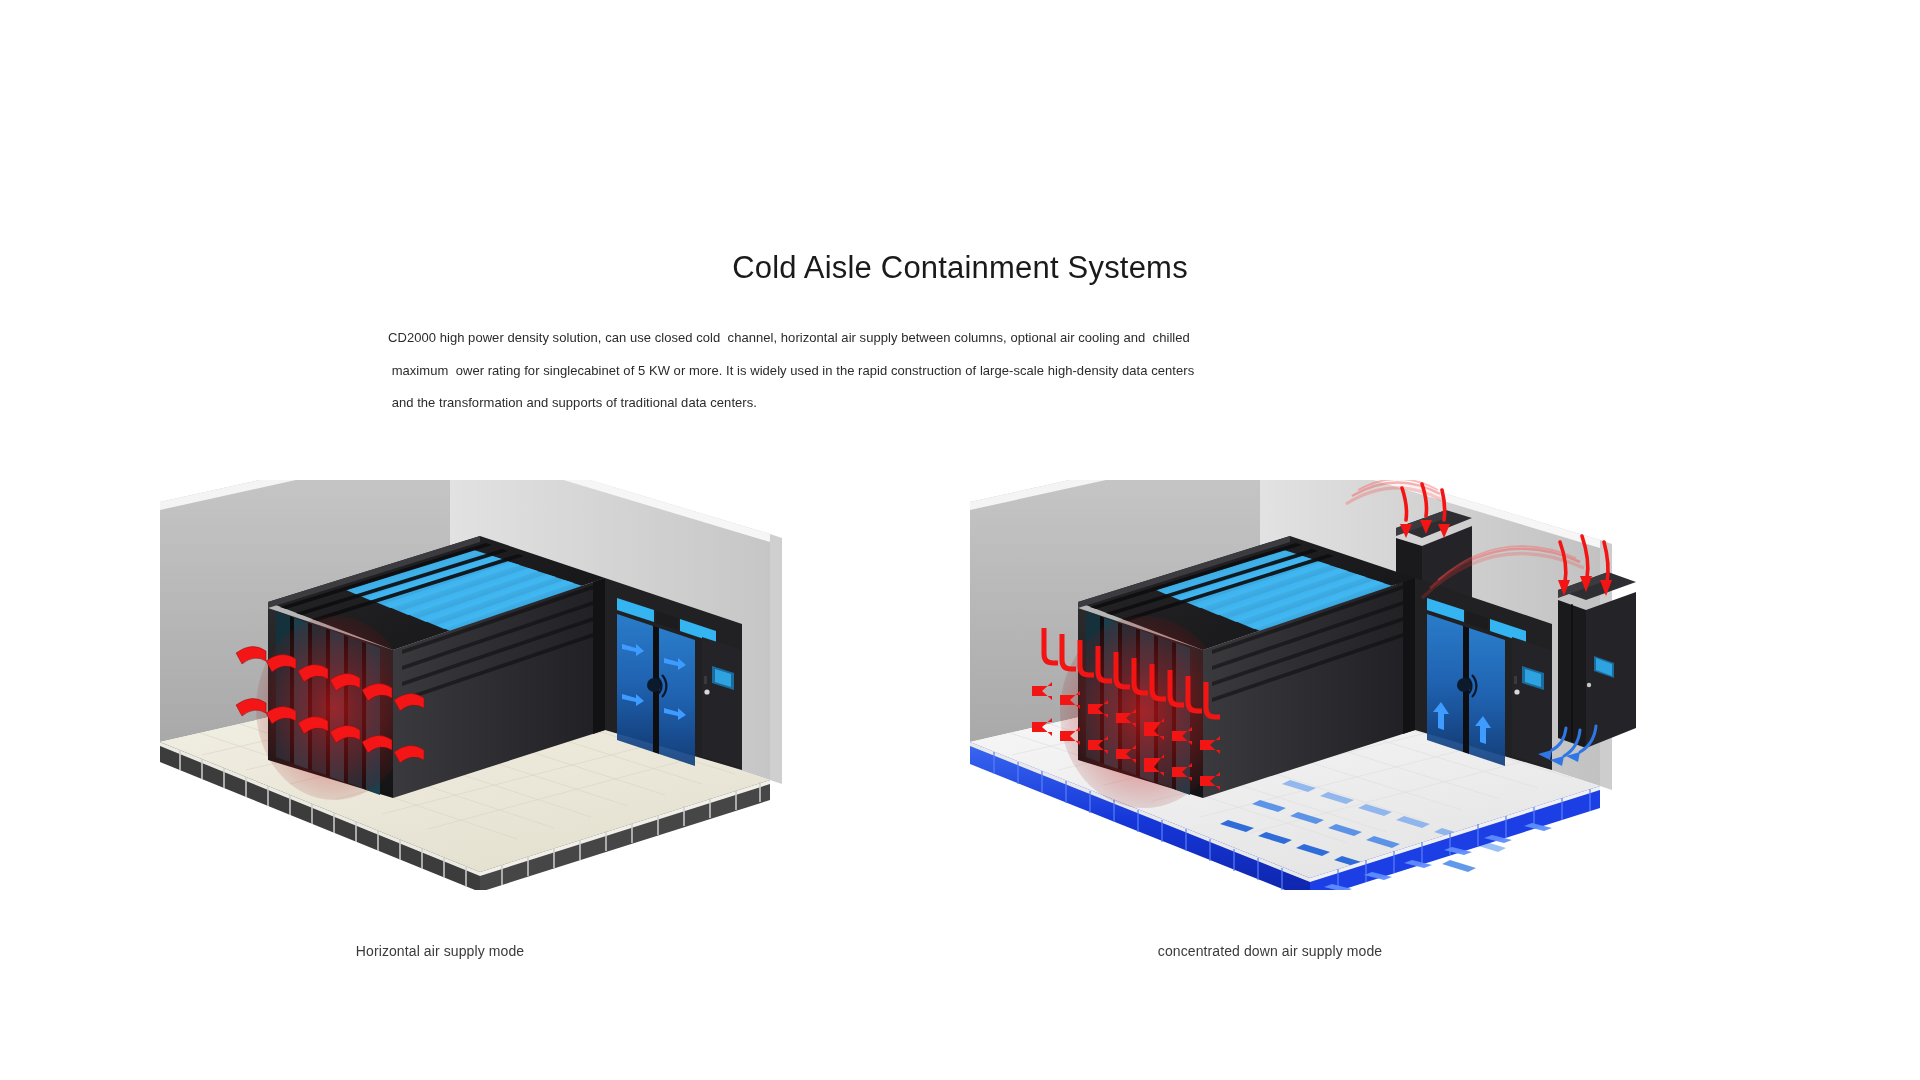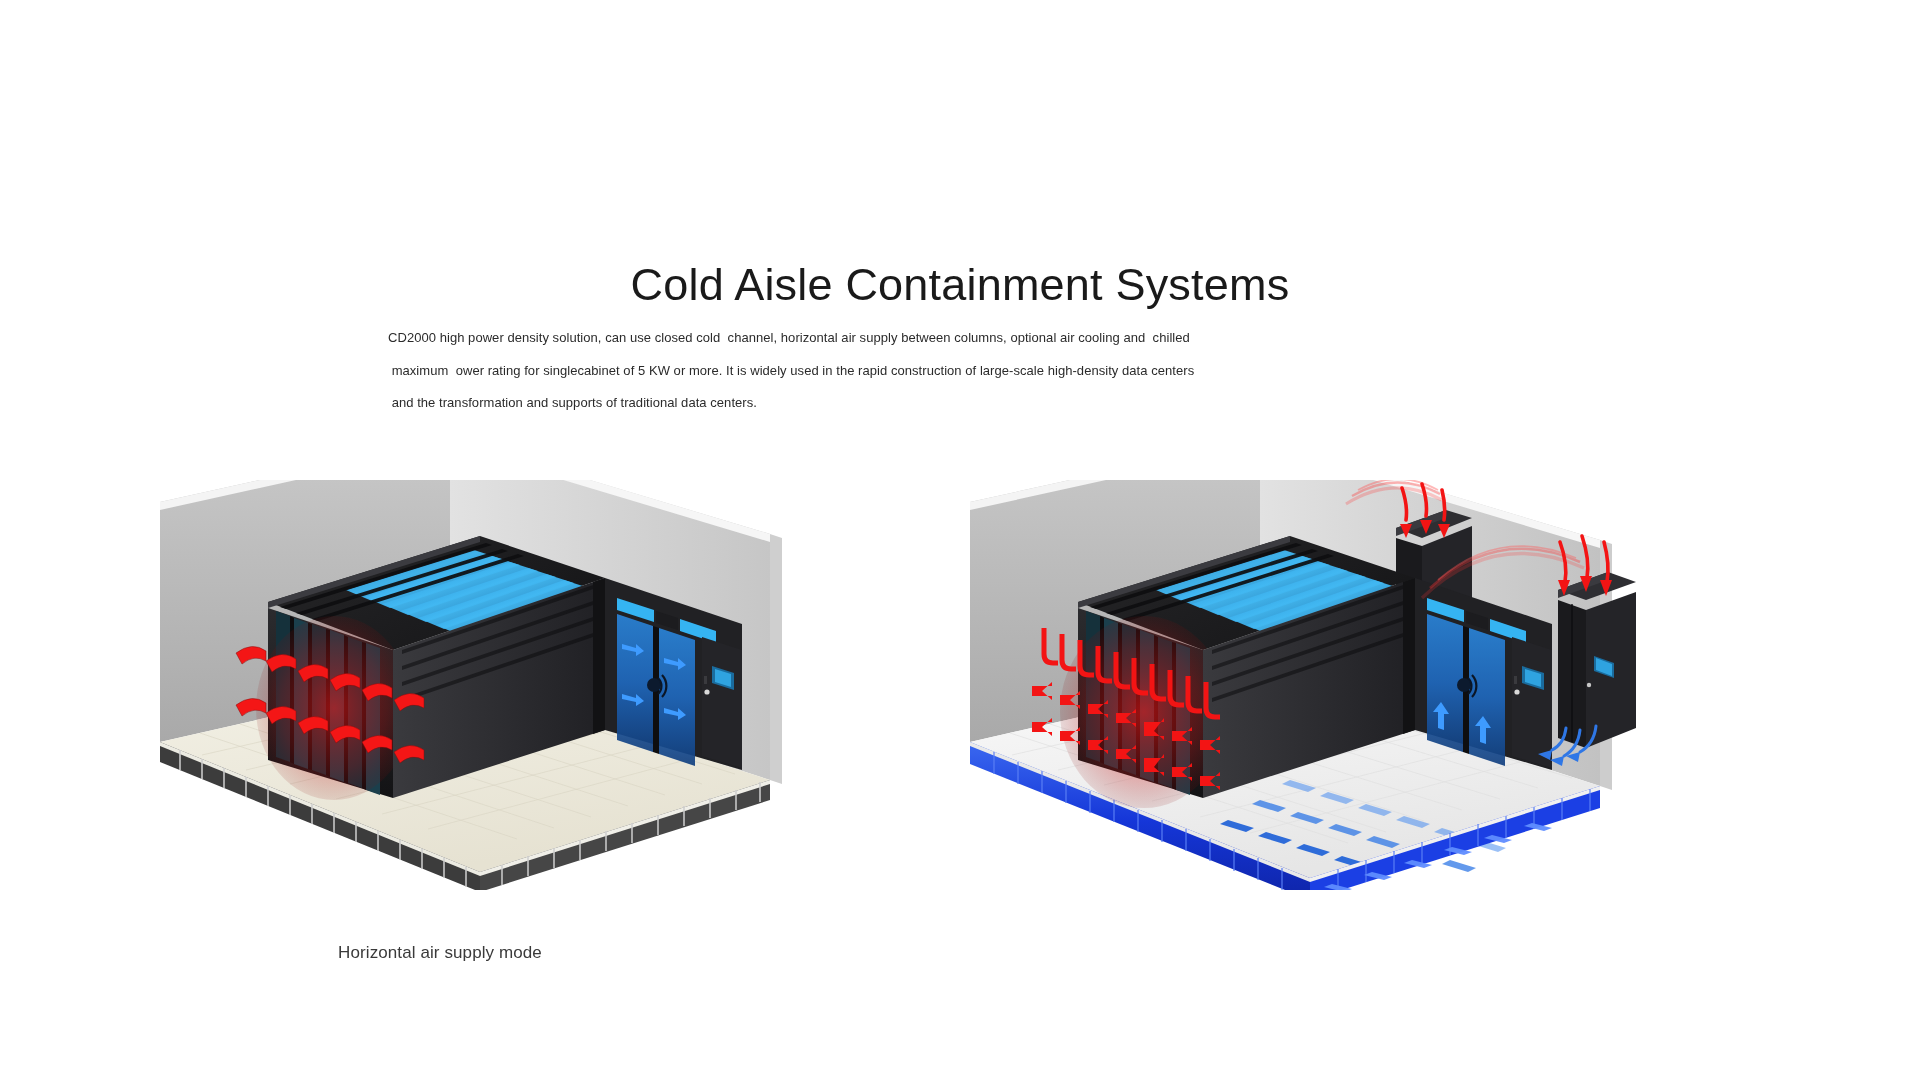--- a/index.html
+++ b/index.html
@@ -23,21 +23,21 @@
     height: 1080px;
   }
 
   
   .page-title {
     position: absolute;
     top: 228px;
     left: 0;
     width: 1920px;
     text-align: center;
-    font-size: 45px;
+    font-size: 31px;
     font-weight: 400;
     letter-spacing: 0.2px;
     color: #1a1a1a;
     line-height: 1.2;
   }
 
   .intro-block {
     position: absolute;
     top: 322px;
     left: 388px;
@@ -65,21 +65,21 @@
     height: 410px;
   }
   .figure-left  { left: 150px;  width: 800px; }
   .figure-right { left: 960px;  width: 820px; }
 
   .figure svg { display: block; }
 
   .caption {
     position: absolute;
     top: 943px;
-    font-size: 17px;
+    font-size: 14px;
     color: #3a3a3a;
     text-align: center;
     letter-spacing: 0.1px;
   }
   .caption-left  { left: 230px; width: 420px; }
   .caption-right { left: 1020px; width: 500px; }
 </style>
 </head>
 <body>
 
@@ -657,14 +657,15 @@
           <polygon points="592,270 578,274 590,280"></polygon>
           <polygon points="604,276 590,280 602,286"></polygon>
           <polygon points="620,272 606,276 618,282"></polygon>
         </g>
       </svg>
     </div>
 
   </div>
 
   <div class="caption caption-left">Horizontal air supply mode</div>
+  <div class="caption caption-right">concentrated down air supply mode</div>
 
 </div>
 
 </body></html>

